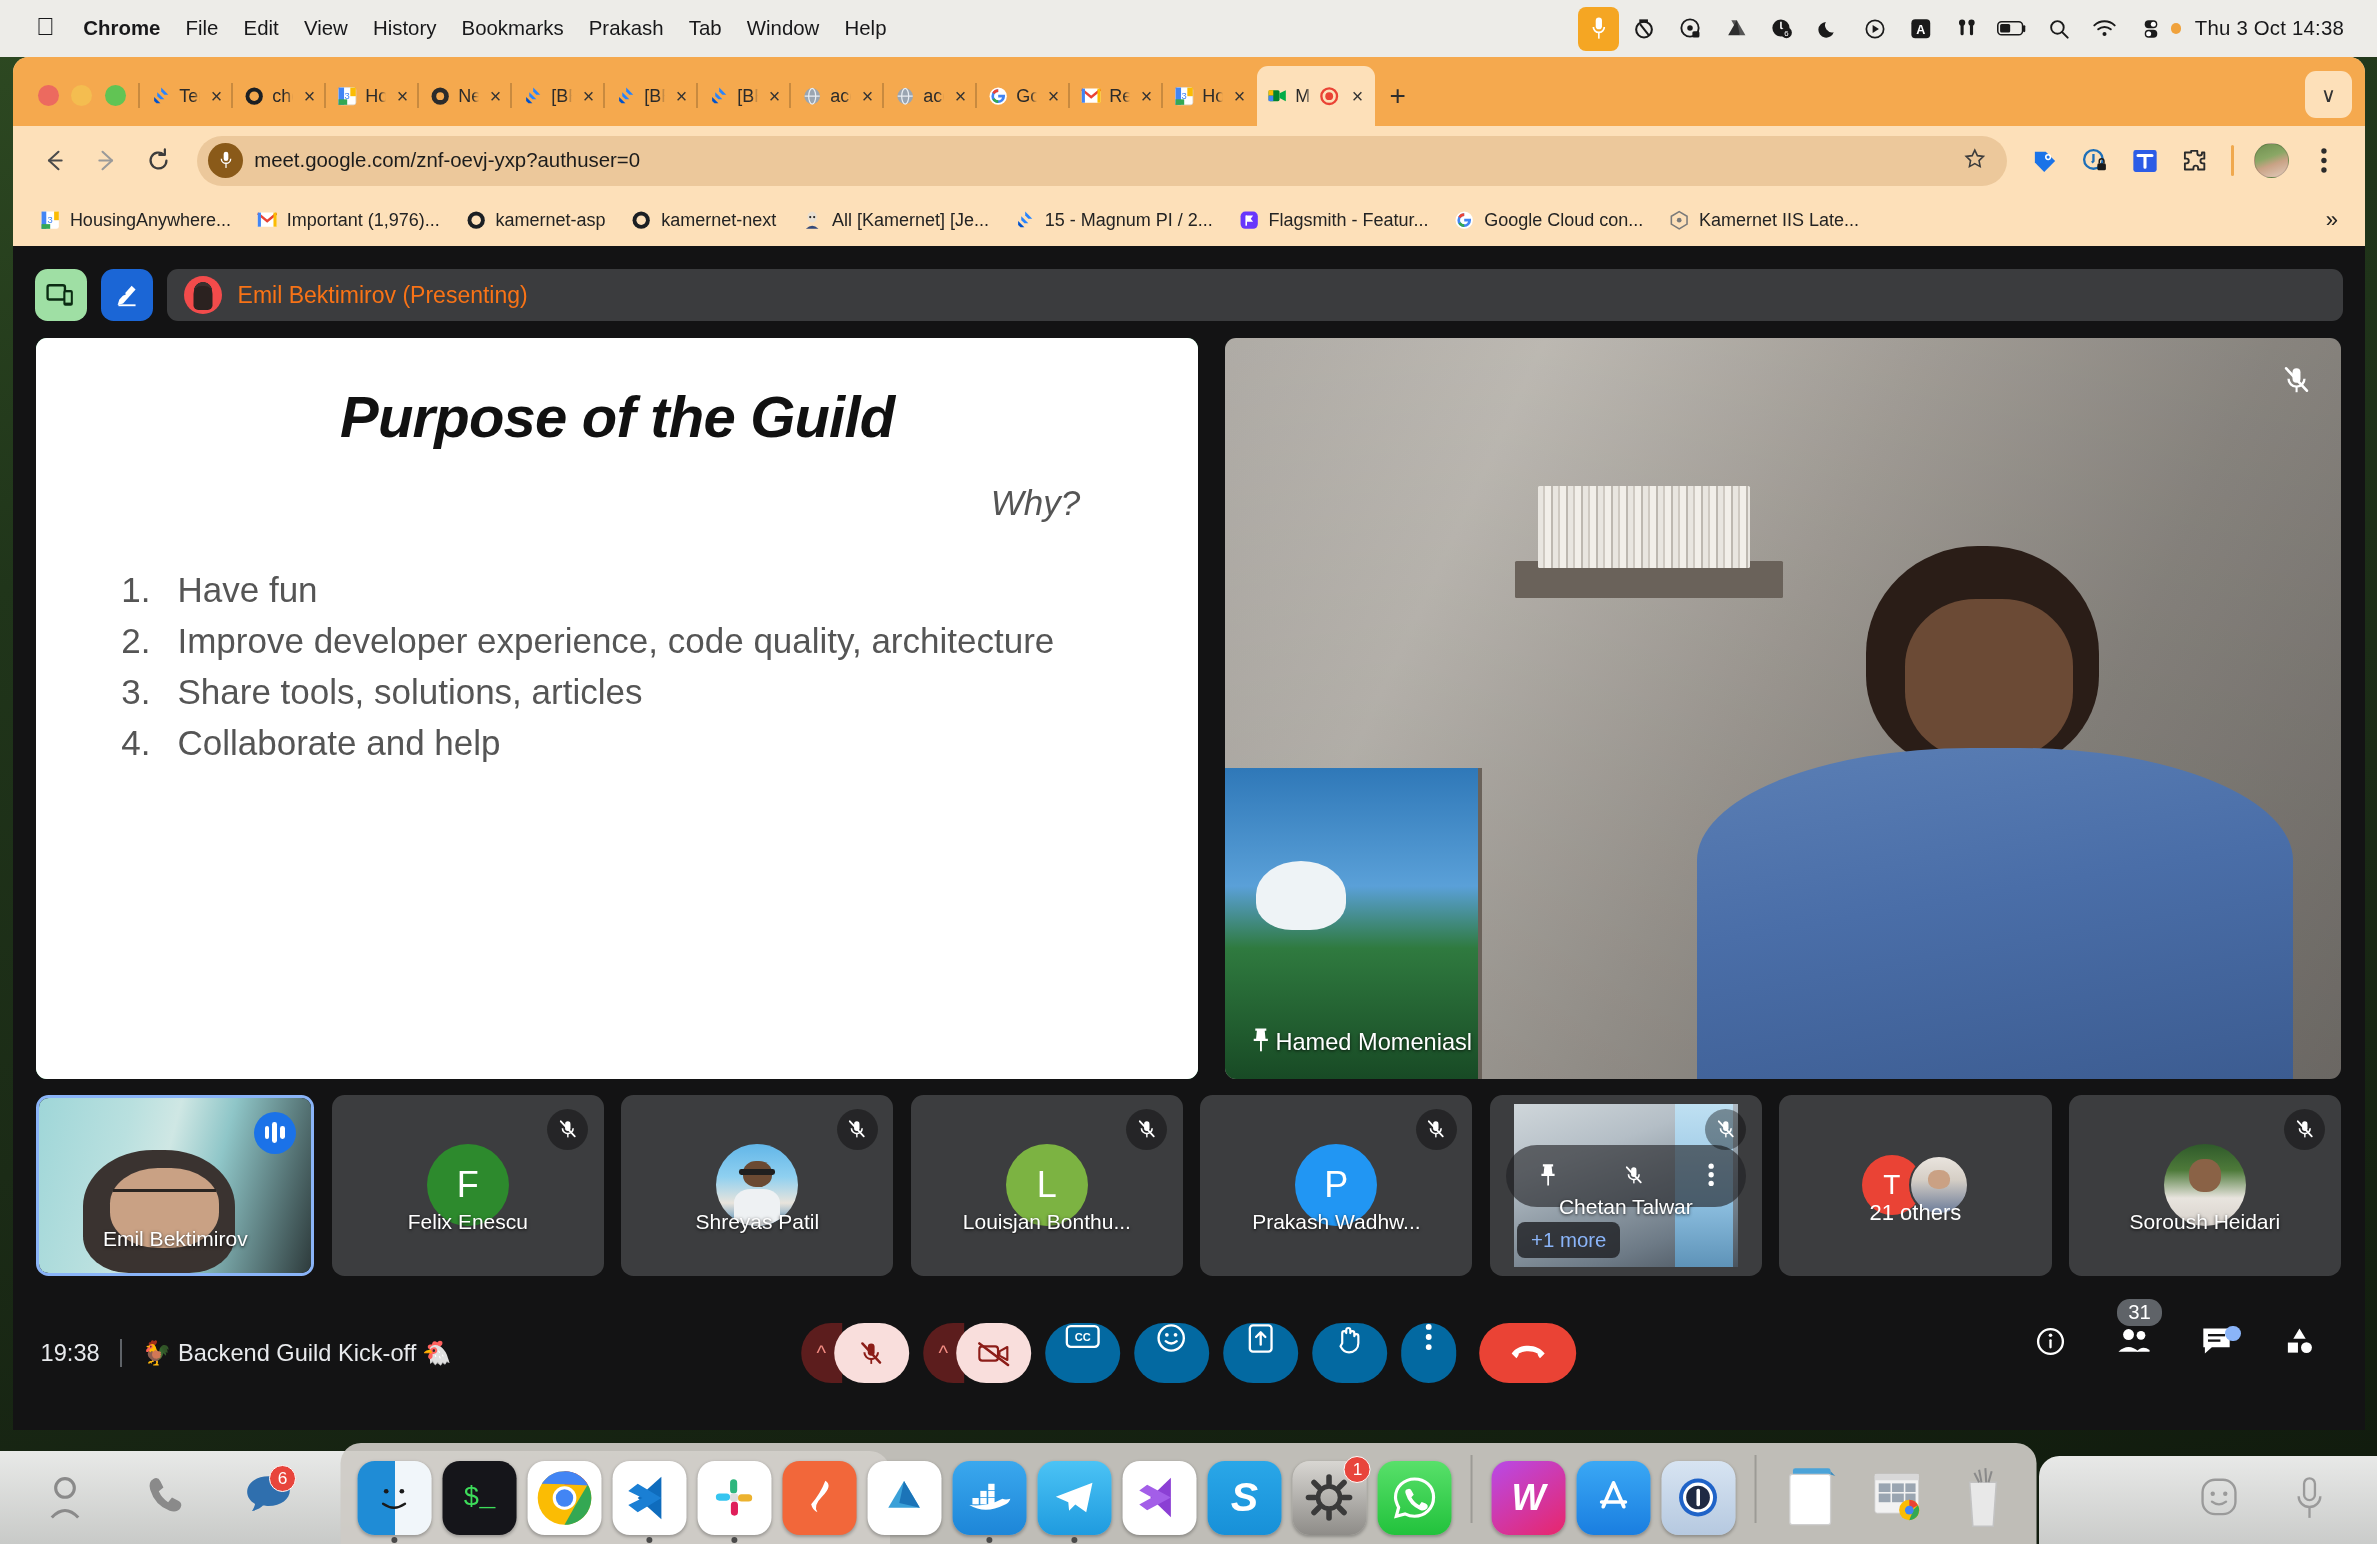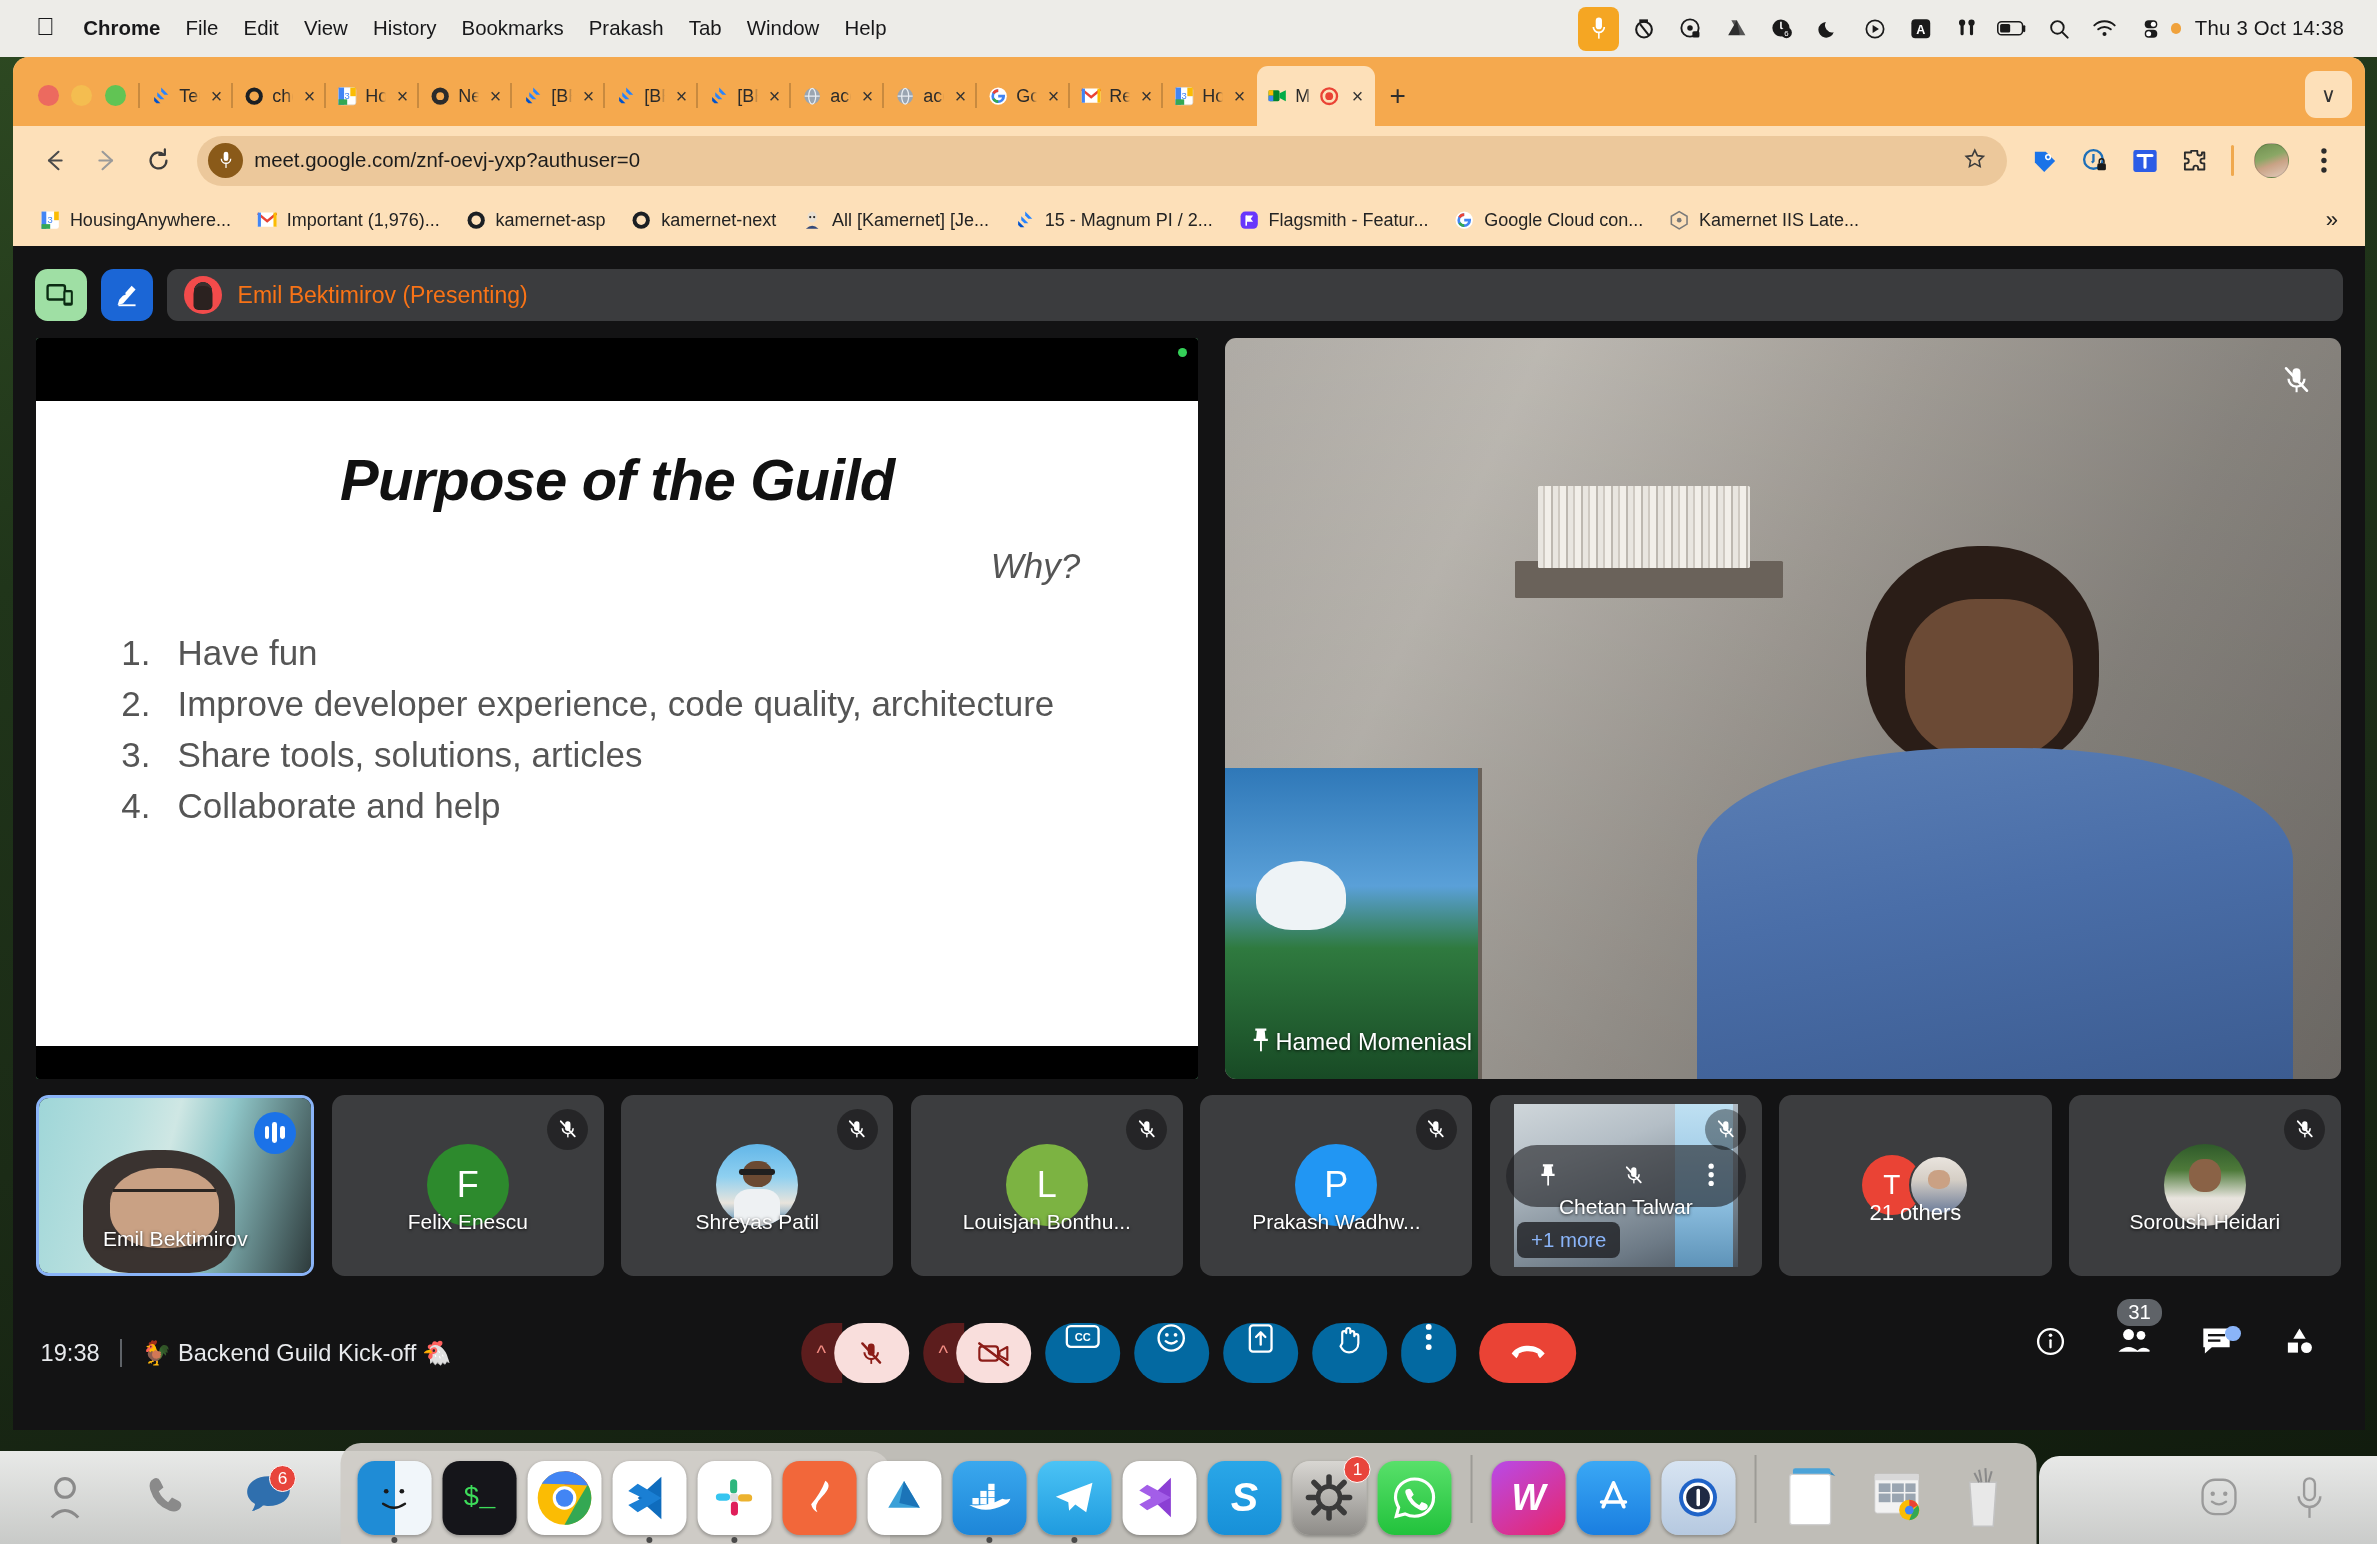--- a/index.html
+++ b/index.html
@@ -122,22 +122,22 @@
   }
   #presenter-chip .pav::after{
     content:""; position:absolute; left:50%; top:26%; transform:translateX(-50%);
     width:19px; height:23.6px; border-radius:7.9px 7.9px 4.7px 4.7px; background:#2b2220;
   }
   #presenter-chip .pname { color: #f97316; font-size: 23px; }
 
   
   #stage { display: flex; gap: 27px; padding: 6.3px 23.6px 0 23.6px; height: 747px; }
   #slide-tile {
-    width: 1162px; background: #86efac; border-radius: 3px; overflow: hidden;
-    display: flex; flex-direction: column; position: relative;
+    width: 1162px; background: #86efac; border-radius: 11px; overflow: hidden;
+    display: flex; position: relative;
   }
   #slide-tile .topbar { height: 63px; background: #000; position: relative;}
   #slide-tile .topbar .greendot{ position:absolute; right:11px; top:9.4px; width:9.4px;height:9.4px;border-radius:50%;background:#34d058;}
   #slide-canvas { background: #fff; flex: 1; padding: 31px 47px; position: relative; }
   #slide-tile .botbar { height: 33px; background: #000; }
   #slide-title {
     text-align: center; font-style: italic; font-weight: bold;
     font-size: 58px; color: #111; letter-spacing: -0.8px; margin-top: 14px;
   }
   #slide-why { text-align: right; font-style: italic; font-size: 35px; color: #555; margin: 33px 71px 0 0; }

